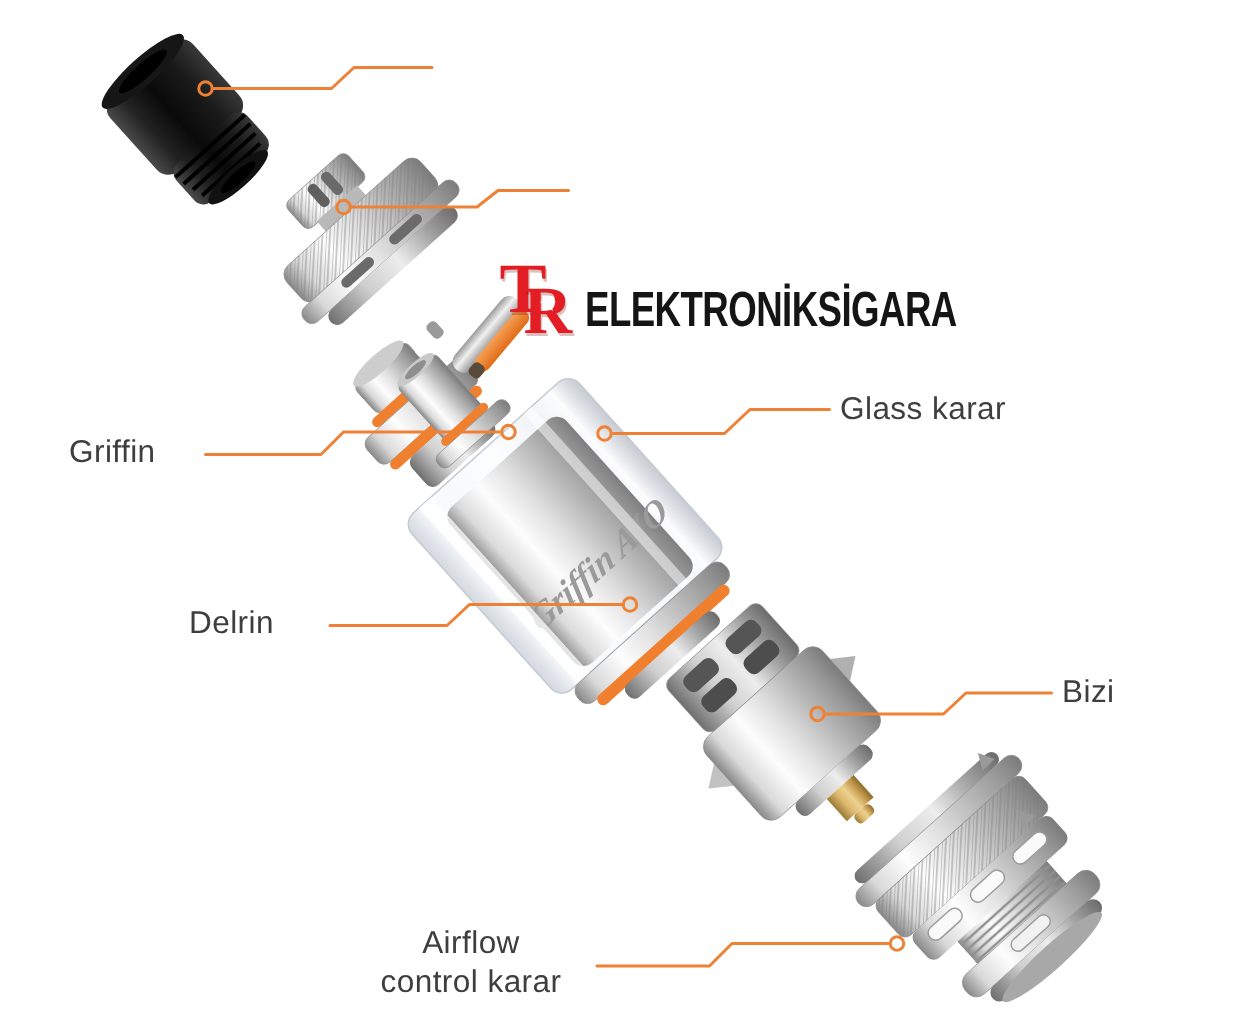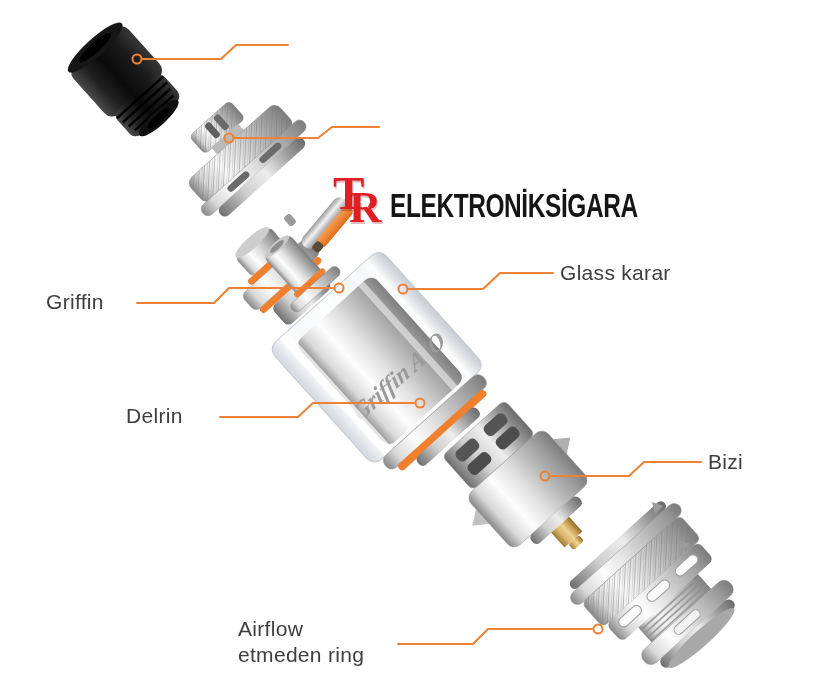--- a/index.html
+++ b/index.html
@@ -3,21 +3,21 @@
 <meta charset="utf-8">
 <style>
   html,body{margin:0;padding:0;background:#fff;}
   .stage{position:relative;width:825px;height:684px;background:#fff;overflow:hidden;
          font-family:"Liberation Sans",sans-serif;}
   svg.scene{position:absolute;left:0;top:0;}
 
   
   .label{position:absolute;font-size:21px;font-weight:400;color:#3e3e3e;
          letter-spacing:.3px;white-space:nowrap;line-height:24px;}
-  .label.two-line{text-align:left;line-height:26px;white-space:normal;}
+  .label.two-line{text-align:center;line-height:26px;white-space:normal;}
 
   
   .logo{position:absolute;left:333px;top:176px;width:340px;height:68px;z-index:5;}
   .logo .rod-metal{position:absolute;left:-16px;top:16px;width:15px;height:62px;border-radius:7px;
          background:linear-gradient(90deg,#9b9b9b,#f0f0f0 40%,#8b8b8b);transform:rotate(40deg);}
   .logo .rod-orange{position:absolute;left:-4px;top:26px;width:11px;height:50px;border-radius:5px;
          background:linear-gradient(90deg,#f5a055,#e06c18);transform:rotate(40deg);}
   .logo .rod-orange::after{content:"";position:absolute;left:1px;bottom:-6px;width:9px;height:10px;
          border-radius:3px;background:#5a4a3a;}
   .logo .mark{position:absolute;left:0;top:0;width:60px;height:56px;
@@ -206,21 +206,21 @@
       <circle cx="598" cy="629" r="4.5"></circle>
     </g>
   </svg>
 
   <div class="label" style="left:560px;top:261px">Glass karar</div>
   <div class="label" style="left:46px;top:290px">Griffin</div>
   <div class="label" style="left:126px;top:404px">Delrin</div>
   <div class="label" style="left:708px;top:450px">Bizi</div>
   <div class="label two-line" style="left:238px;top:616px;width:152px">
     <div>Airflow</div>
-    <div>etmeden ring</div>
+    <div>control karar</div>
   </div>
 
   <div class="logo">
     <div class="rod-metal"></div>
     <div class="rod-orange"></div>
     <div class="mark">
       <span class="t">T</span>
       <span class="r">R</span>
       <span class="star">★</span>
     </div>

